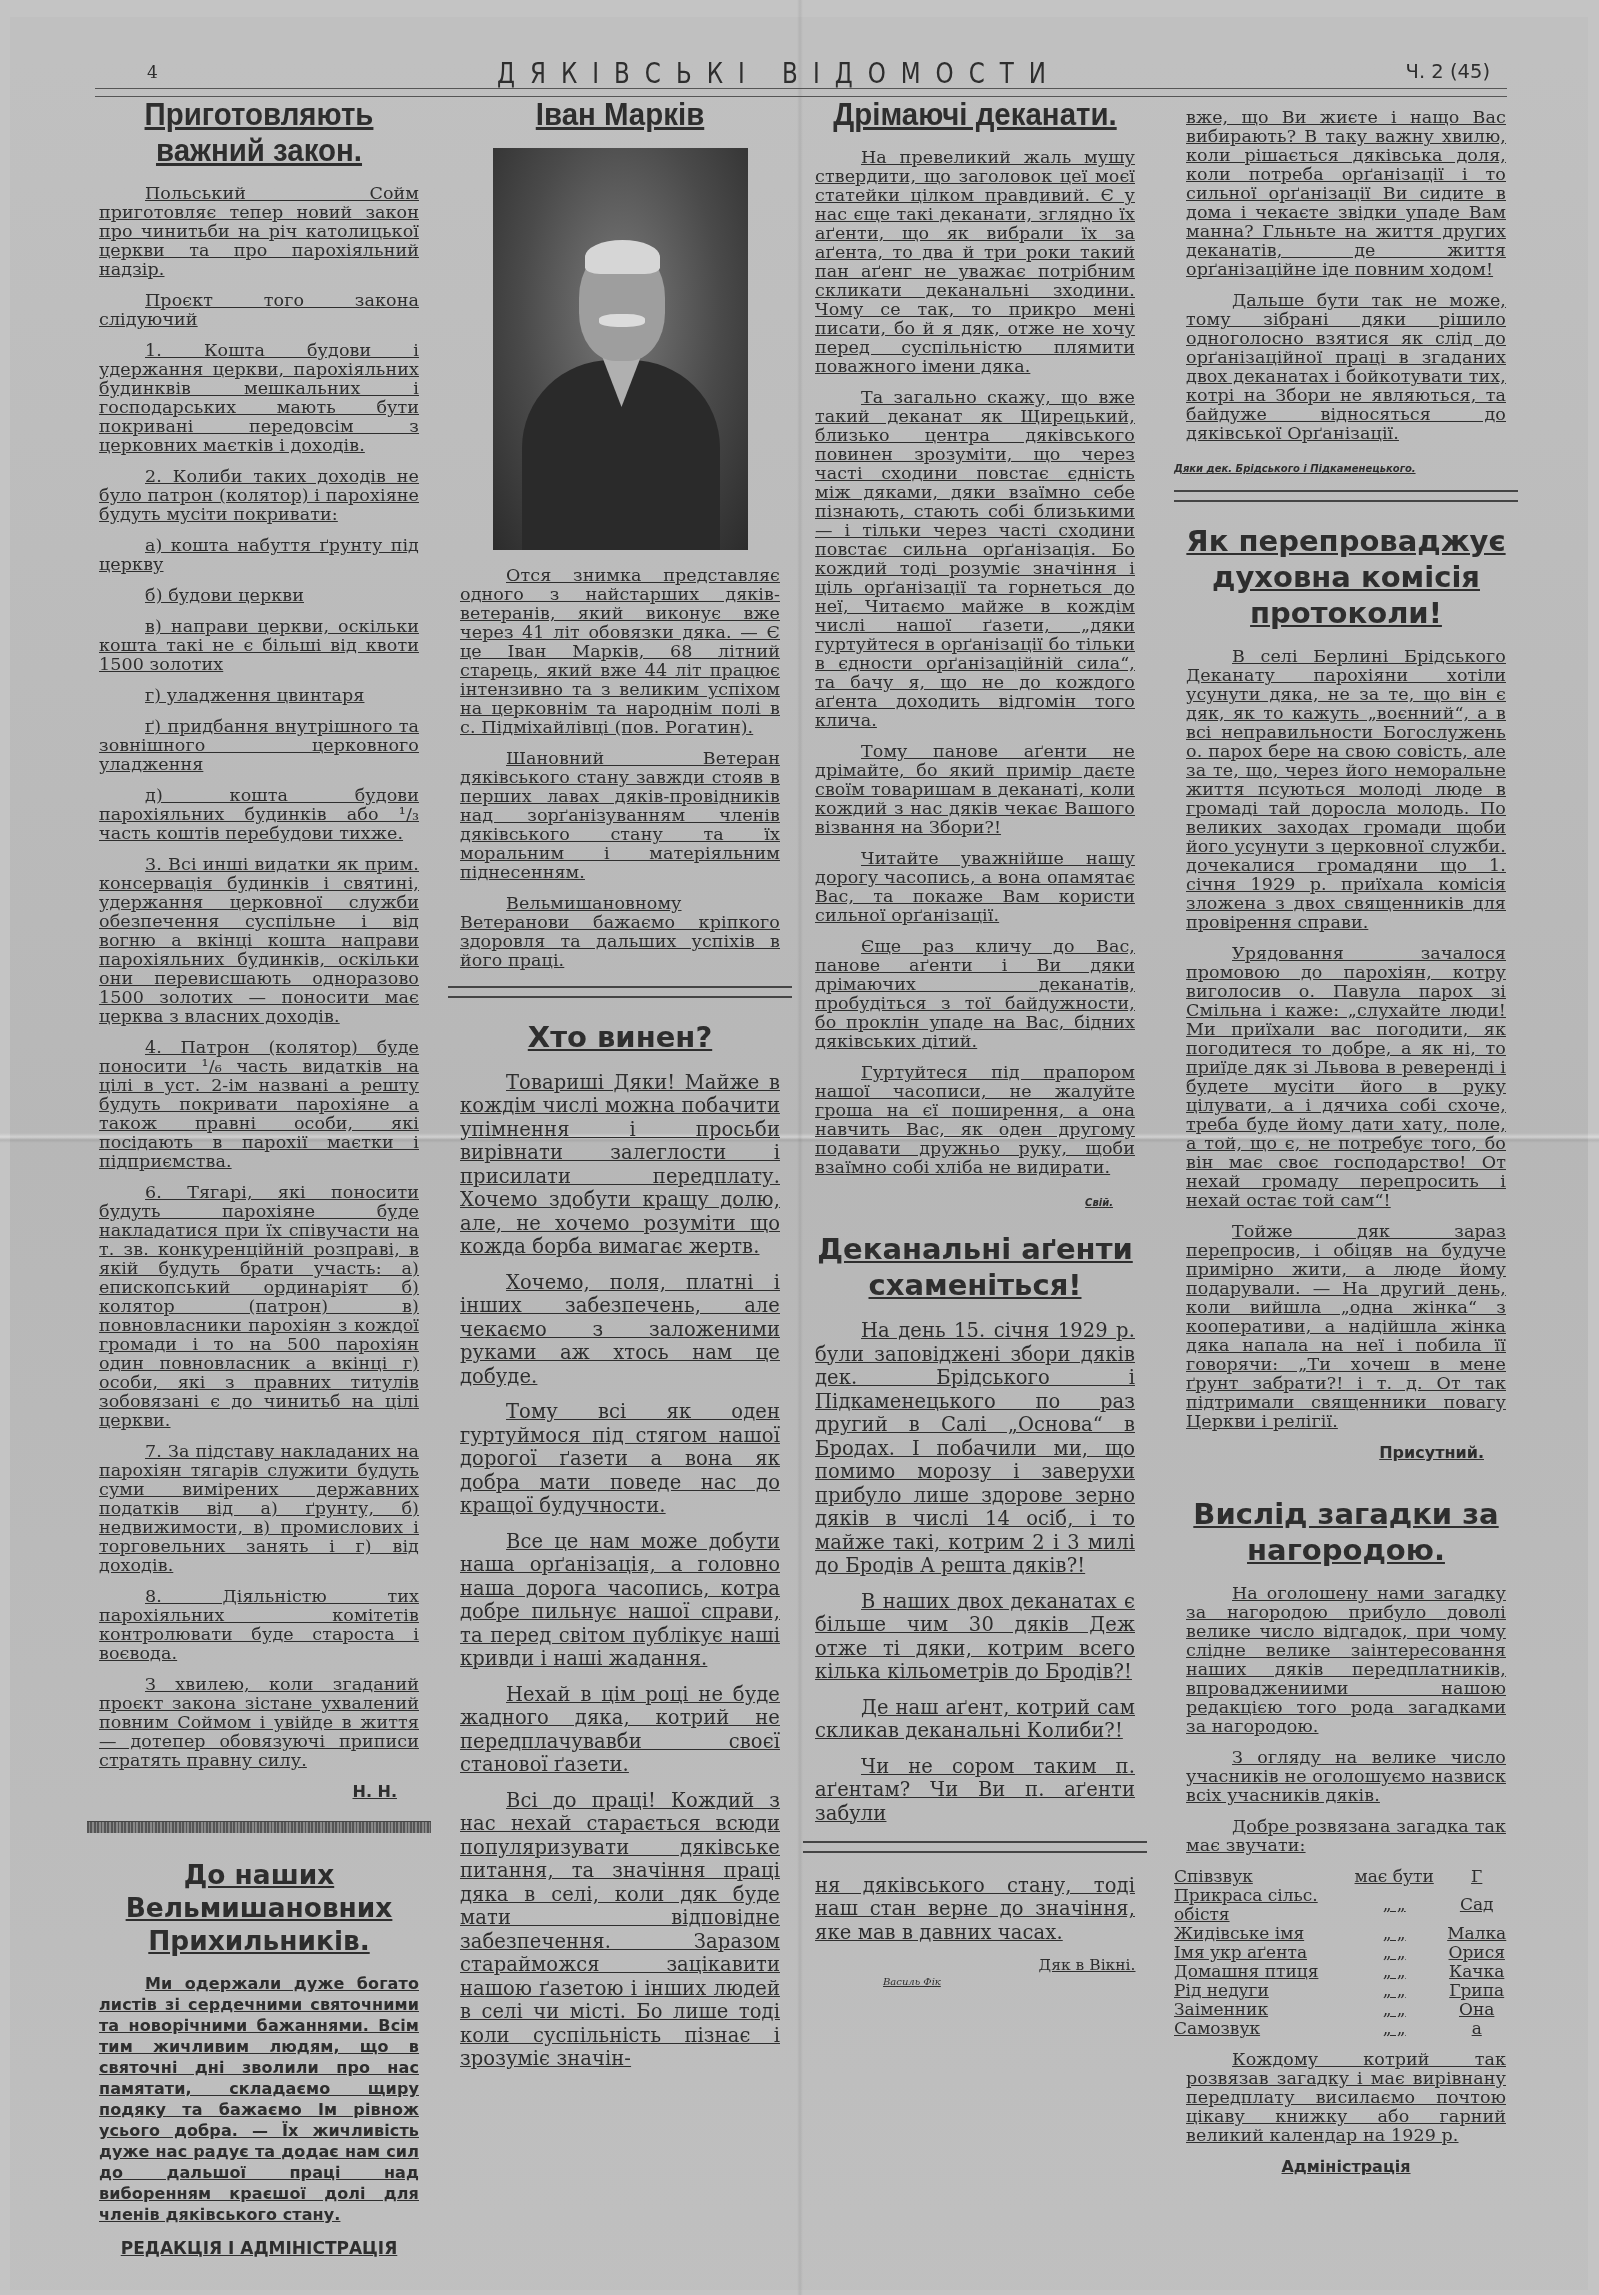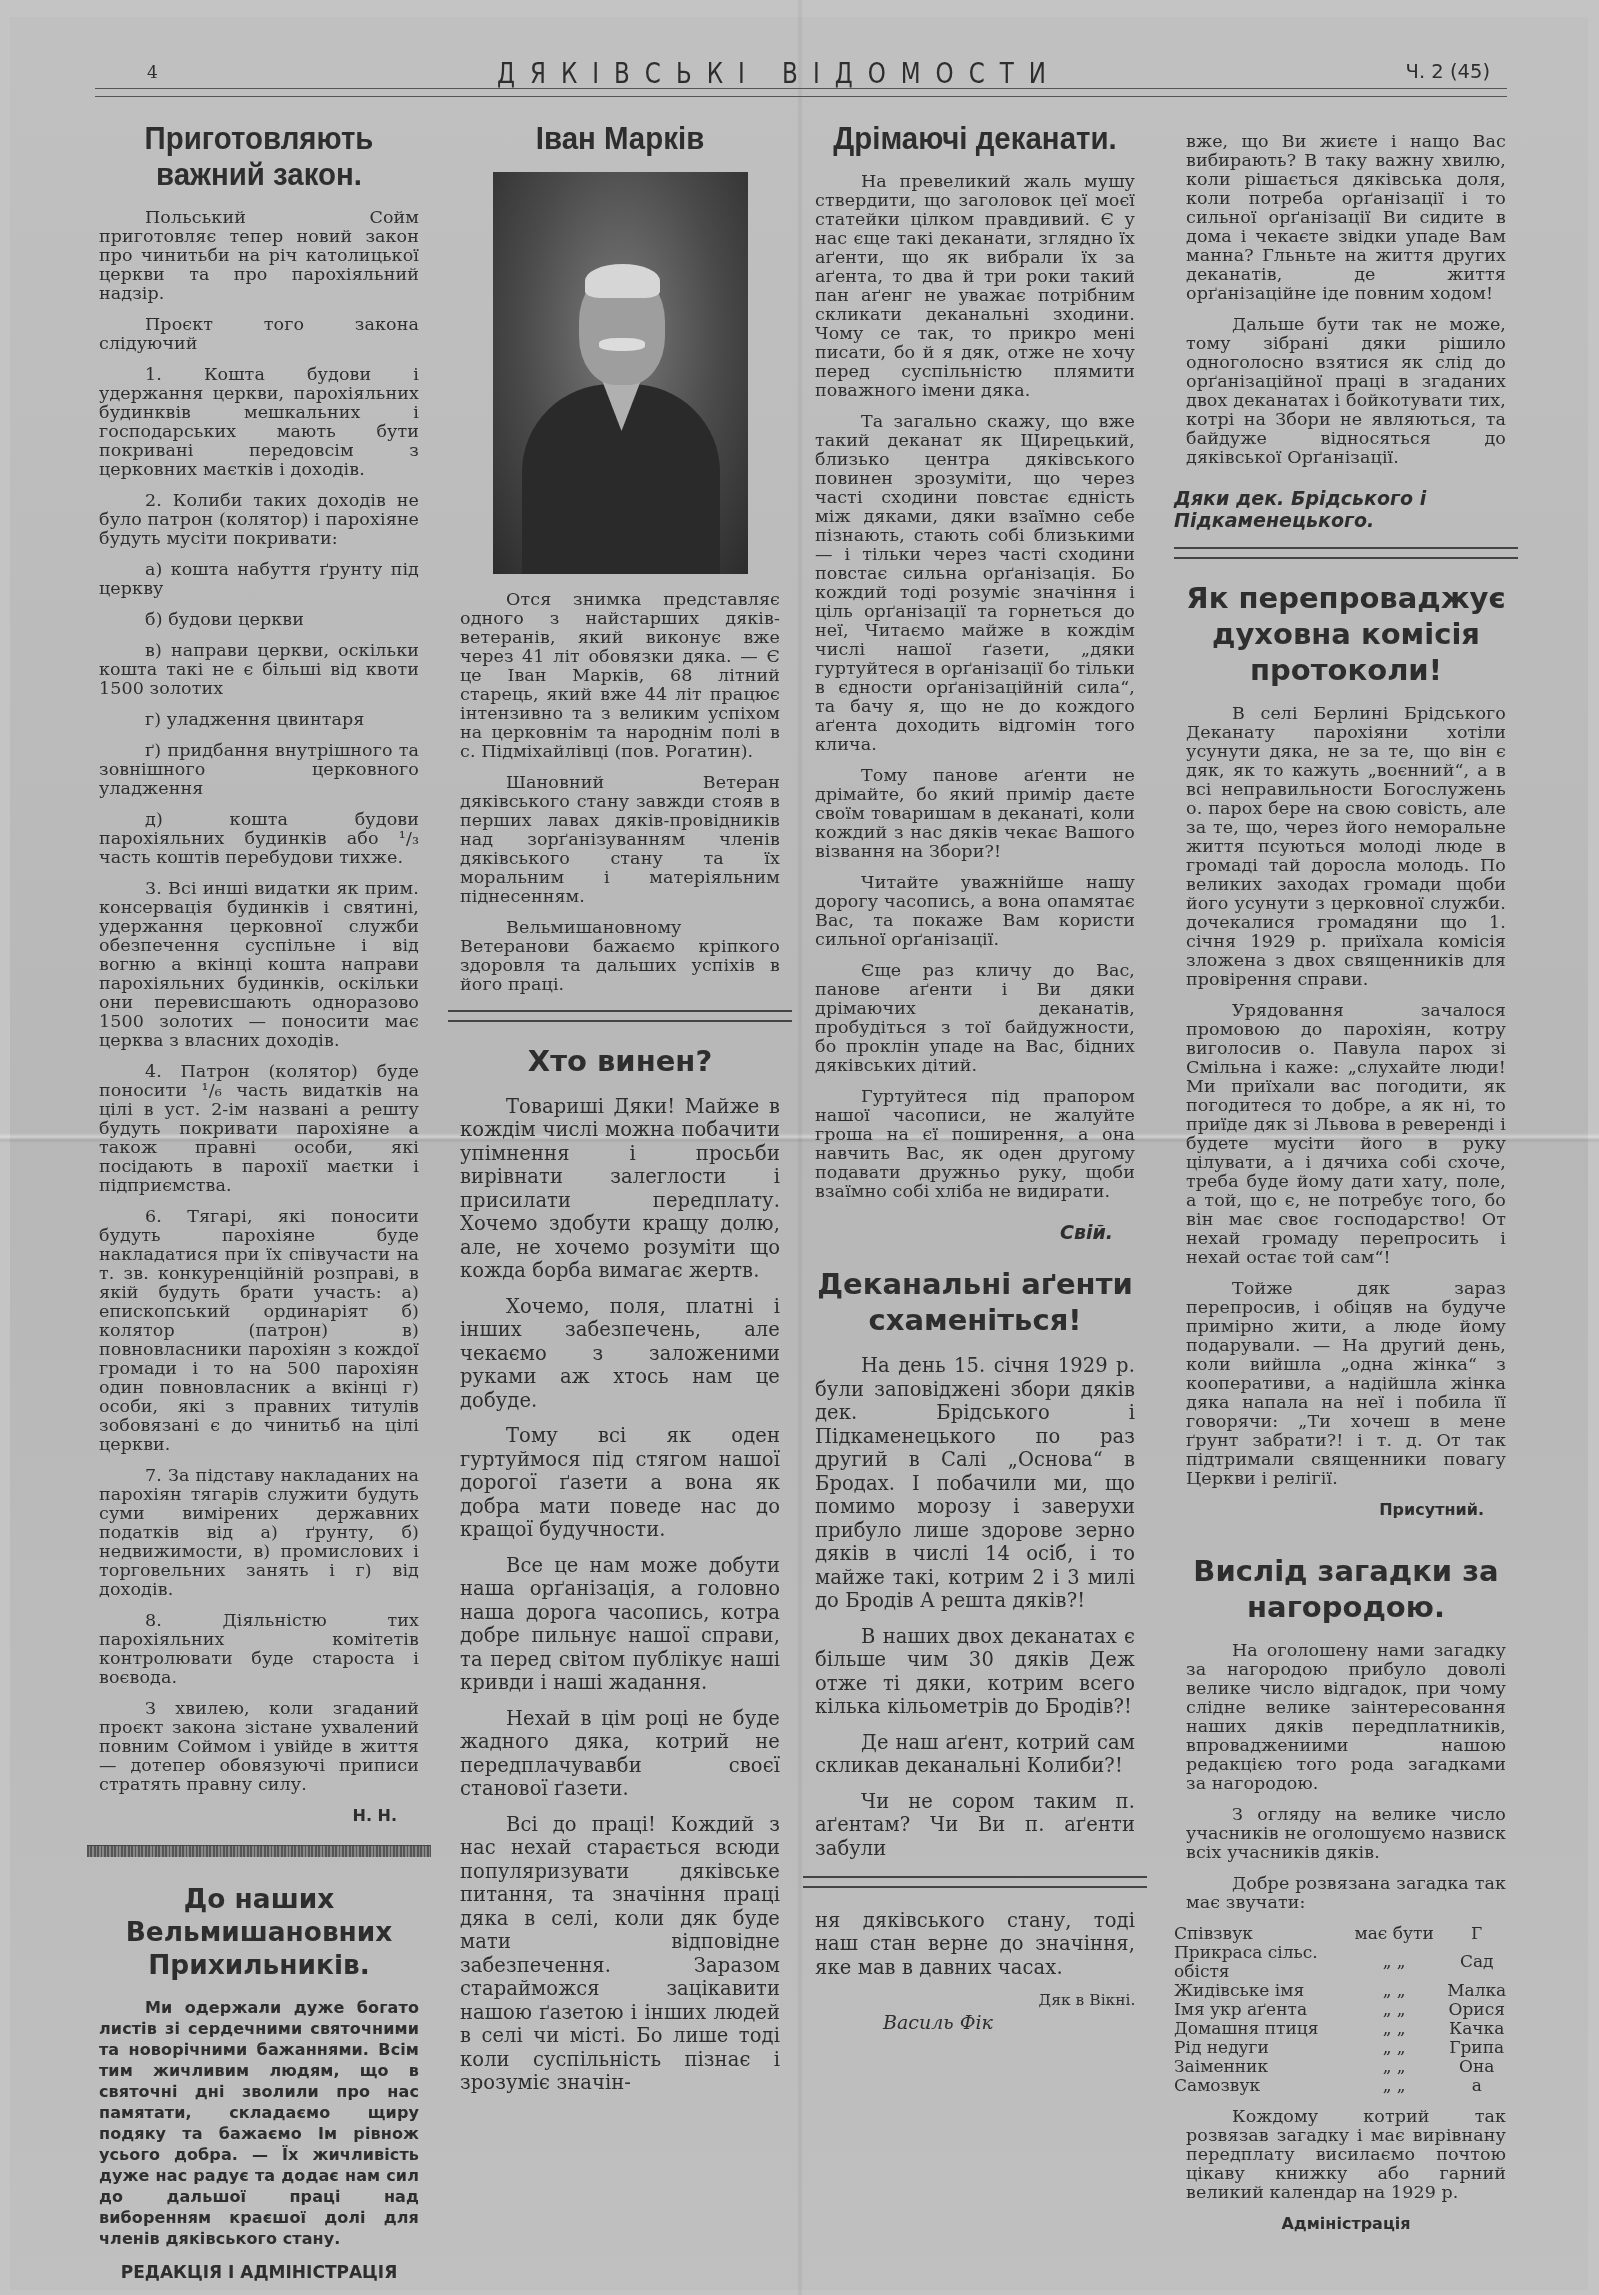--- a/index.html
+++ b/index.html
@@ -23,40 +23,40 @@
     position: absolute; top: 0; height: 2295px; left: 797px; width: 5.7px;
     background: linear-gradient(90deg, rgba(0,0,0,0) 0%, rgba(0,0,0,0.07) 50%, rgba(0,0,0,0) 100%);
   }
   
   .masthead { position: absolute; left: 95px; top: 57px; width: 1412px; height: 40px; }
   .mh-page { position: absolute; left: 52px; top: 4.6px; font-size: 17px; }
   .mh-title { position: absolute; left: 402px; top: 0px; font-size: 23px; letter-spacing: 15px; font-family: "DejaVu Sans", sans-serif; font-weight: normal; transform: scaleY(1.25); transform-origin: top left; }
   .mh-issue { position: absolute; right: 17px; top: 3.4px; font-size: 19.5px; font-family: "DejaVu Sans", sans-serif; }
   .mh-rule { position: absolute; left: 0; right: 0; top: 31px; height: 6.9px; border-top: 1.7px solid #555; border-bottom: 1.7px solid #555; }
 
-  .col { position: absolute; top: 120px; }
+  .col { position: absolute; top: 96px; text-decoration: underline; }
   .c1 { left: 87px; width: 344px; }
   .c2 { left: 448px; width: 344px; }
   .c3 { left: 803px; width: 344px; }
   .c4 { left: 1174px; width: 344px; }
 
   .hd {
     font-family: "DejaVu Sans", sans-serif; font-weight: bold; text-align: center;
     font-size: 29px; line-height: 36px; margin: 0 0 16px 0; letter-spacing: 0px;
   }
   .hd.tall { font-family: "Liberation Sans", sans-serif; font-size: 32px; transform: scaleX(0.92); }
   p.t {
     margin: 12px; font-size: 17.5px; line-height: 19px; text-align: justify; text-indent: 46px;
     hyphens: manual; letter-spacing: 0.1px;
   }
   p.t.big { font-size: 19.5px; line-height: 23.5px; }
   p.t.bold { font-family: "DejaVu Sans", sans-serif; font-weight: bold; font-size: 16px; line-height: 21px; }
   p.t.noind { text-indent: 0; }
   .sig { text-align: right; font-family: "DejaVu Sans", sans-serif; font-weight: bold; font-size: 16px; margin: 6.9px 34px 0 0; }
-  .sig-it { font-style: italic; font-size: 19px; margin-top: 20px; }
+  .sig-it { font-style: italic; font-size: 10px; margin-top: 20px; }
   .sig-center { text-align: center; font-family: "DejaVu Sans", sans-serif; font-weight: bold; font-size: 17px; margin-top: 12.6px; }
   .rule-d { height: 8px; border-top: 2.3px solid #444; border-bottom: 2.3px solid #444; margin: 16px 0 20.7px 0; }
   .rule-band { height: 11.5px; background: repeating-linear-gradient(90deg, #555 0 1.7px, #888 1.7px 3.4px); margin: 0 0 25px 0; border-top: 1.7px solid #444; }
   .photo {
     width: 255px; height: 402px; margin: 0 auto 16px auto; position: relative; overflow: hidden;
     background: radial-gradient(ellipse at 50% 40%, #7a7a7a 0%, #4a4a4a 55%, #2c2c2c 100%);
   }
   .photo .head { position: absolute; left: 86px; top: 98px; width: 86px; height: 115px; border-radius: 45% 45% 42% 42%; background: #9e9e9e; }
   .photo .hair { position: absolute; left: 92px; top: 92px; width: 75px; height: 34px; border-radius: 50% 50% 20% 20%; background: #d6d6d6; }
   .photo .body { position: absolute; left: 29px; top: 212px; width: 198px; height: 195px; border-radius: 45% 45% 0 0; background: #2a2a2a; }

